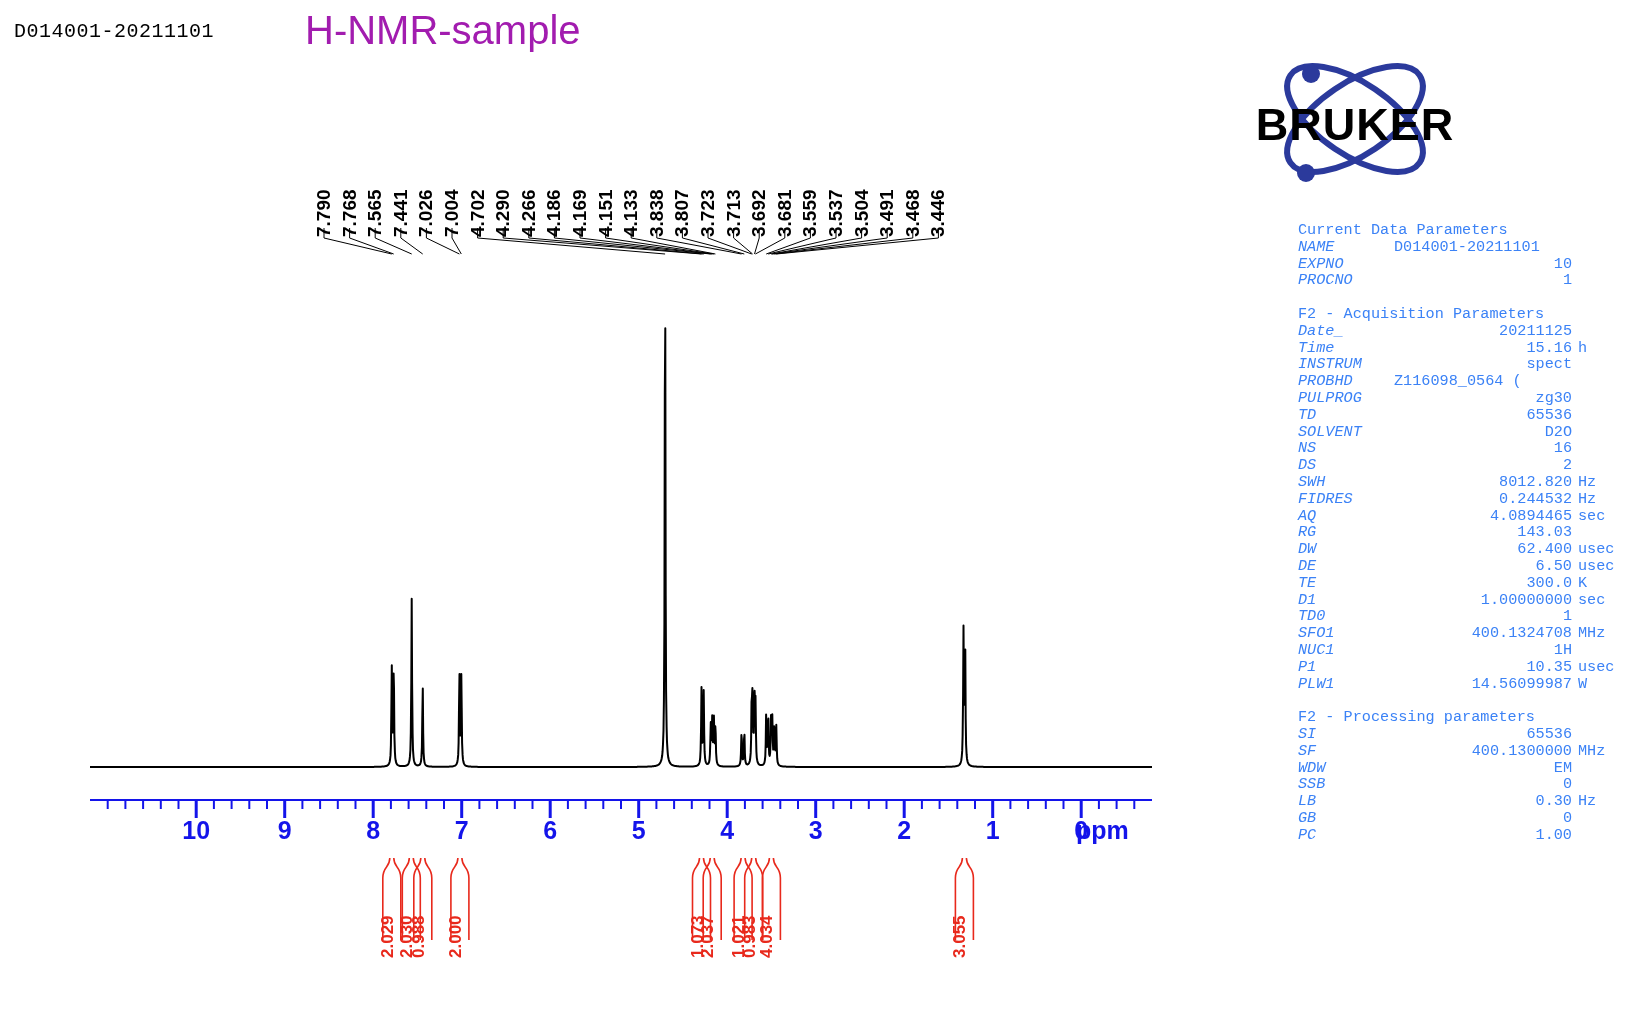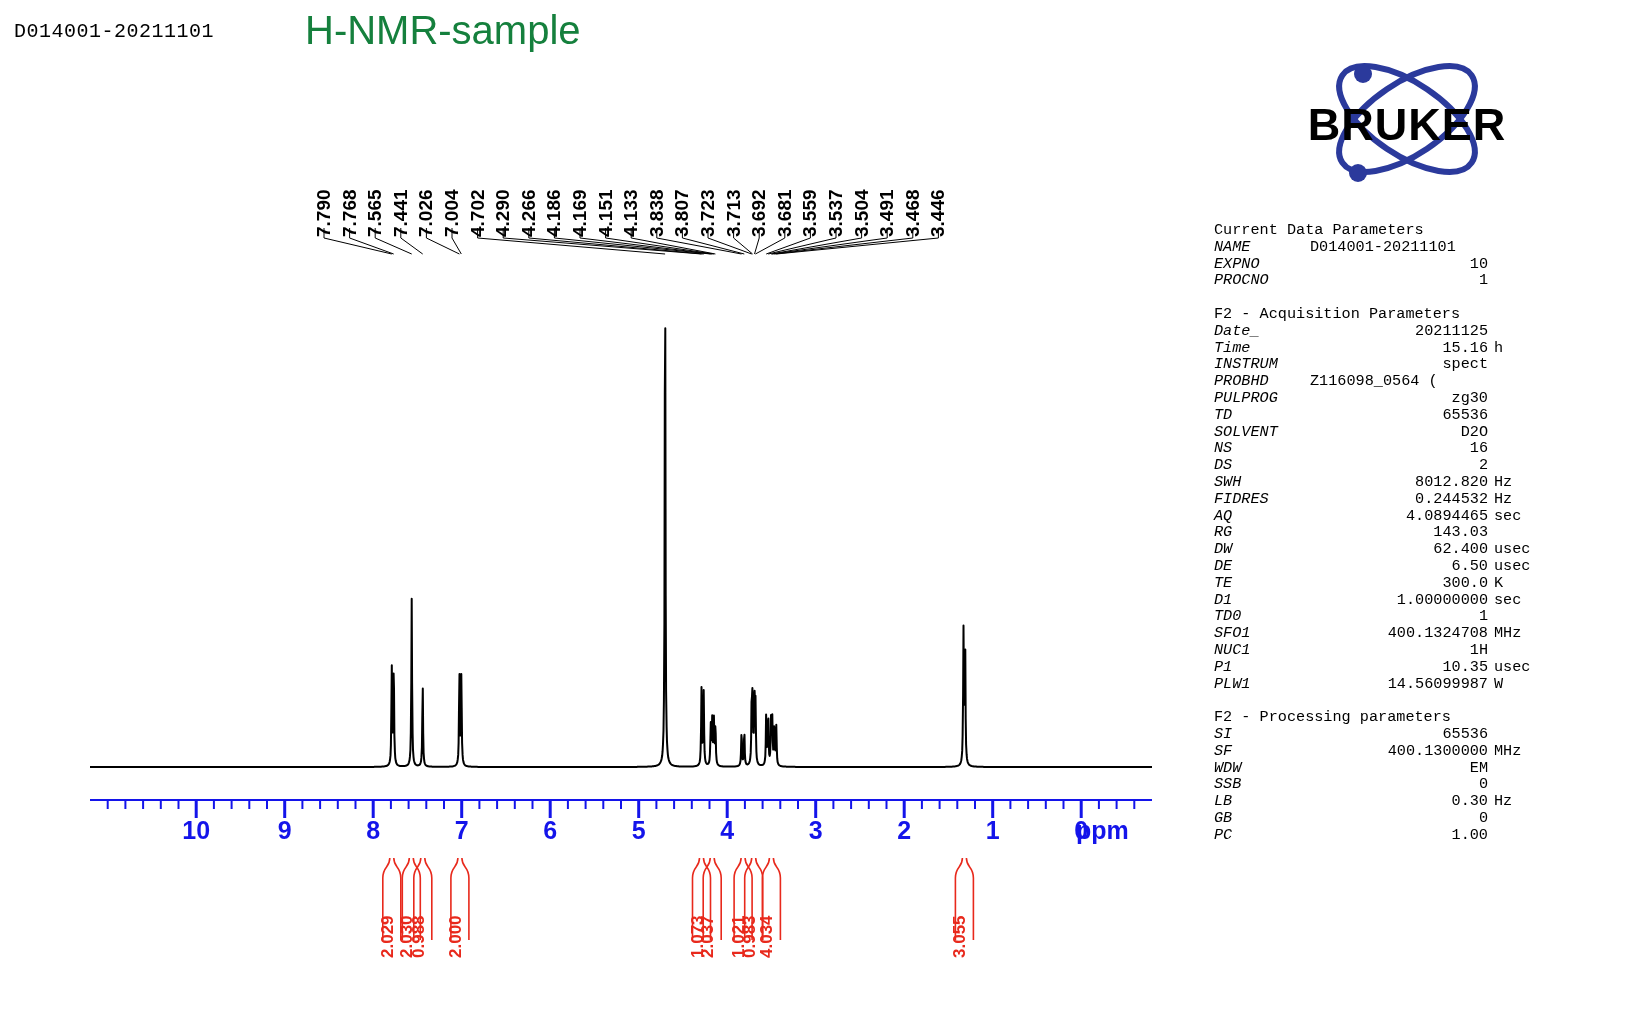--- a/index.html
+++ b/index.html
@@ -15,32 +15,32 @@
   
   #sample-id {
     position: absolute; left: 14px; top: 20px;
     font-family: "Liberation Mono", monospace;
     font-size: 20px; letter-spacing: .5px; color: #000;
     white-space: nowrap;
   }
   #title {
     position: absolute; left: 305px; top: 8px;
     font-family: "Liberation Sans", sans-serif;
-    font-size: 40px; color: #15803d; white-space: nowrap; text-align: center;
-  }
-
-  
-  #logo { position: absolute; left: 1292px; top: 52px; width: 230px; height: 135px; }
+    font-size: 40px; color: #a21caf; white-space: nowrap; text-align: center;
+  }
+
+  
+  #logo { position: absolute; left: 1240px; top: 52px; width: 230px; height: 135px; }
   #logo svg { width: 100%; height: 100%; display:block; }
 
   
   #params {
-    position: absolute; left: 1214px; top: 222px;
+    position: absolute; left: 1298px; top: 222px;
     font-family: "Liberation Mono", monospace;
-    font-size: 15.2px; line-height: 16.8px; color: #000000;
+    font-size: 15.2px; line-height: 16.8px; color: #3b82f6;
     white-space: pre;
   }
   #params .sec-head { }
   #params .row { display: block; }
   #params .blank { display:block; height: 16.8px; }
   .p-key { display: inline-block; width: 96px; font-style: italic; }
   .p-val { display: inline-block; width: 178px; text-align: right; }
   .p-unit { display: inline-block; padding-left: 6px; }
   .p-val-left { display: inline-block; text-align: left; }
 

